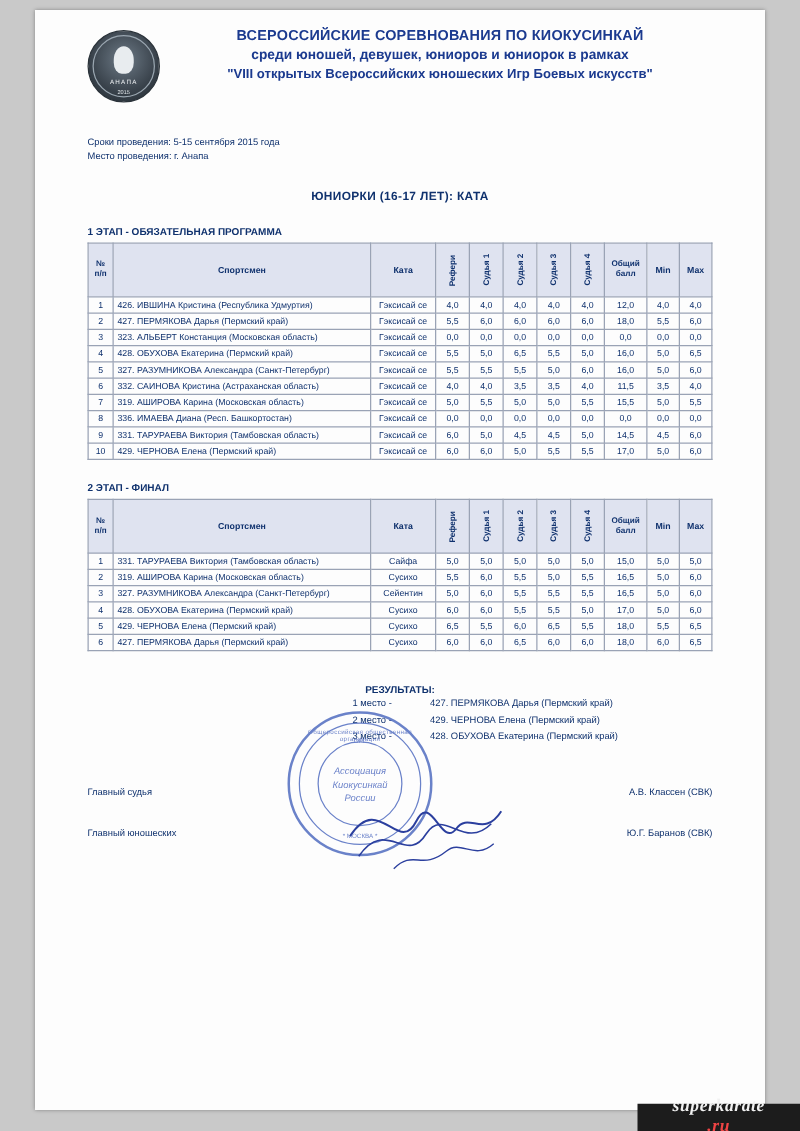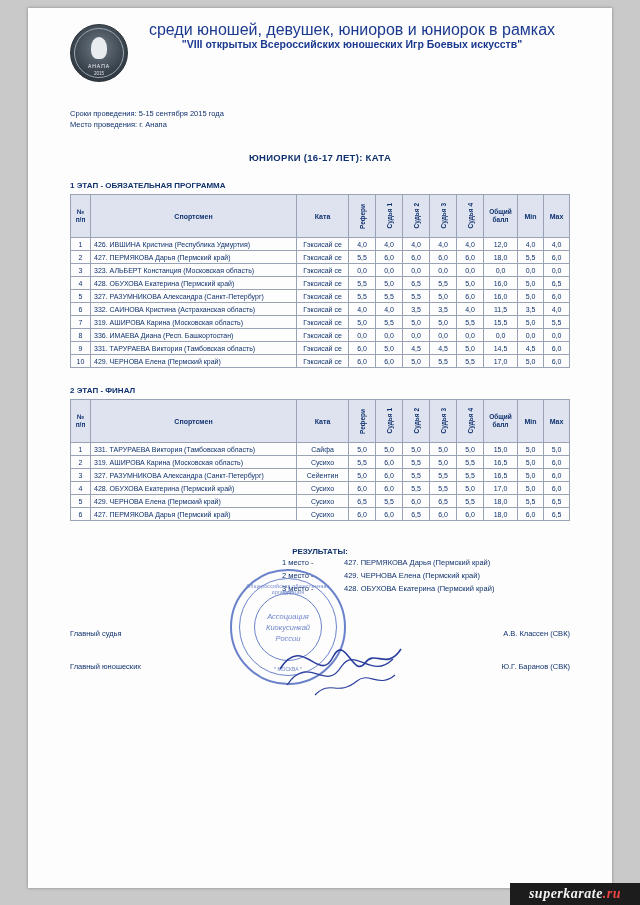--- a/index.html
+++ b/index.html
@@ -84,22 +84,22 @@
     padding-left: 6px;
   }
   .title-1 {
     font-size: 11.5px;
     font-weight: bold;
     color: #1b3a8f;
     letter-spacing: 0.2px;
     line-height: 15px;
   }
   .title-2 {
-    font-size: 16px;
-    font-weight: normal;
+    font-size: 11px;
+    font-weight: bold;
     color: #1b3a8f;
     line-height: 15px;
   }
   .title-3 {
     font-size: 10.5px;
     font-weight: bold;
     color: #1b3a8f;
     line-height: 15px;
   }
 
@@ -287,37 +287,39 @@
     background: #1c1c1c;
     color: #f2f2f2;
     font-family: "Liberation Serif", serif;
     font-size: 14px;
     font-weight: bold;
     font-style: italic;
     letter-spacing: 0.5px;
     display: flex;
     align-items: center;
     justify-content: center;
+    flex-direction: column;
   }
   .watermark .dom { color: #ef4444; }
 </style>
 </head>
 <body>
 
 <div class="page">
   <div class="inner">
 
     <div class="header">
       <div class="emblem">
         <div class="ring"></div>
         <div class="fig"></div>
         <div class="t1">АНАПА</div>
         <div class="t2">2015</div>
       </div>
       <div class="title-block">
+        <div class="title-1">ВСЕРОССИЙСКИЕ СОРЕВНОВАНИЯ ПО КИОКУСИНКАЙ</div>
         <div class="title-2">среди юношей, девушек, юниоров и юниорок в рамках</div>
         <div class="title-3">"VIII открытых Всероссийских юношеских Игр Боевых искусств"</div>
       </div>
     </div>
 
     <div class="meta">
       <div>Сроки проведения: 5-15 сентября 2015 года</div>
       <div>Место проведения: г. Анапа</div>
     </div>
 

